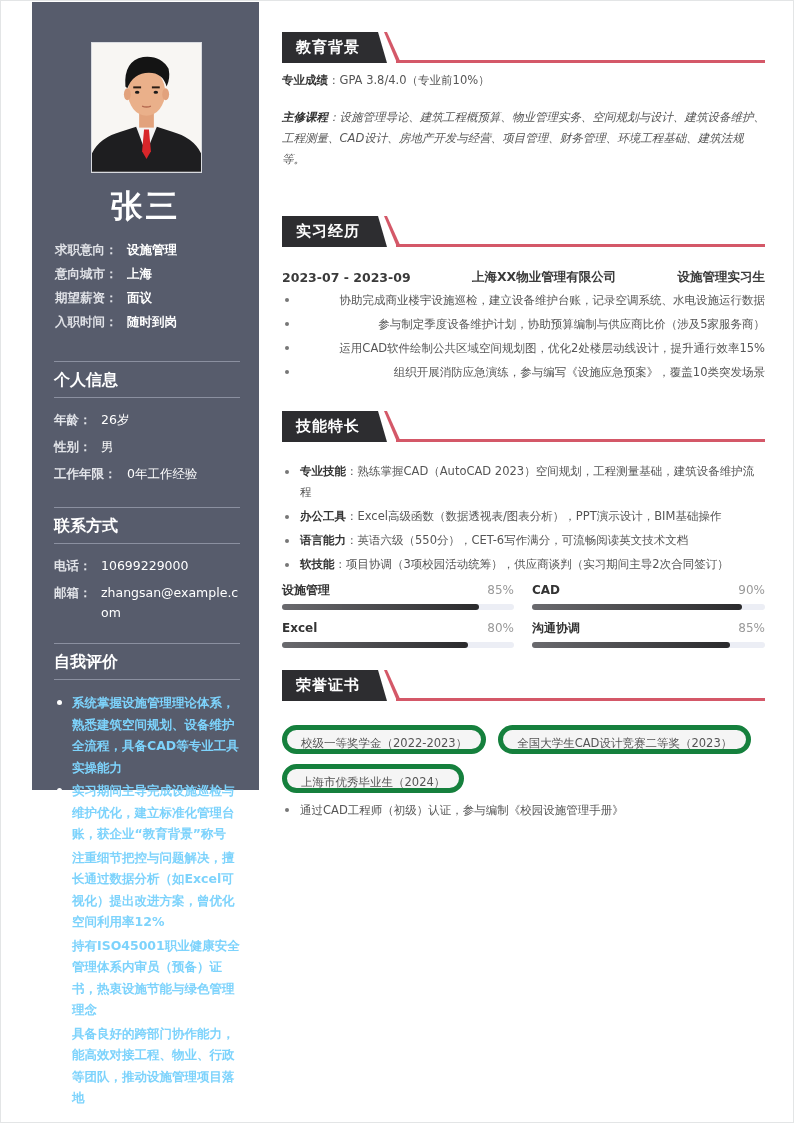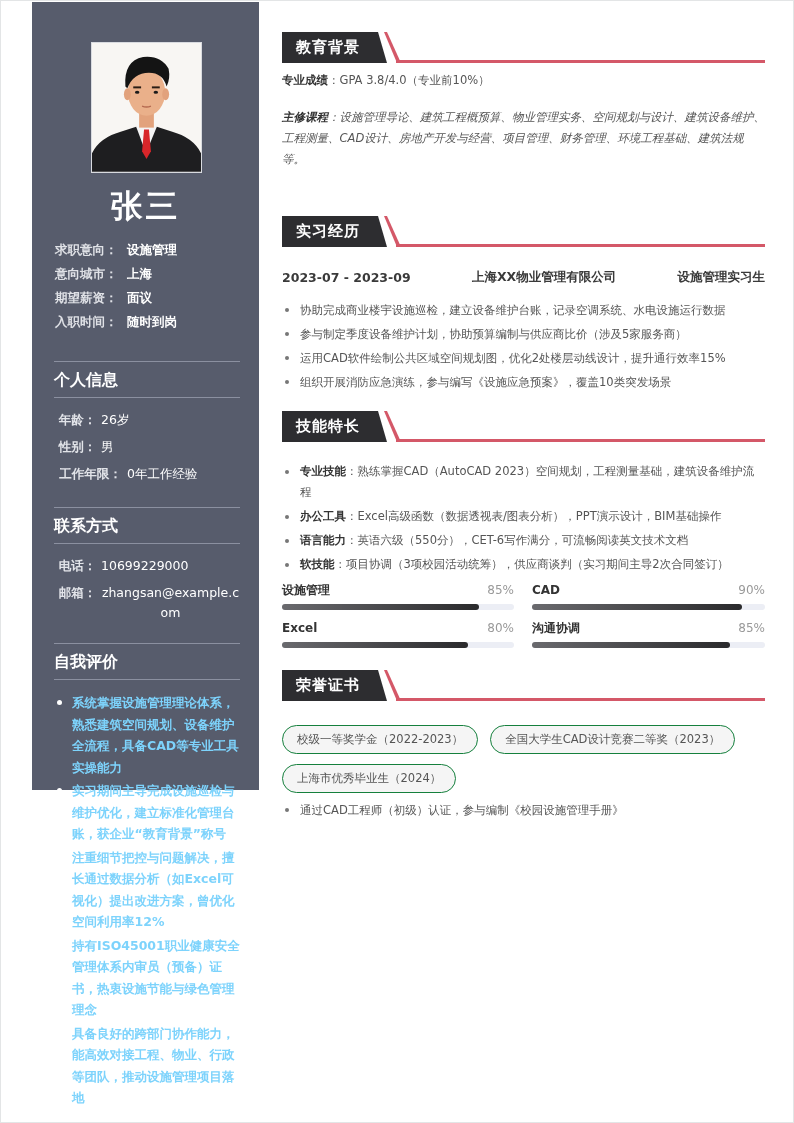--- a/index.html
+++ b/index.html
@@ -13,21 +13,21 @@
   .photo svg { width: 100%; height: 100%; display: block; }
   .name { position: absolute; left: 0; top: 183px; width: 227px; text-align: center; font-size: 32px; font-weight: bold; letter-spacing: 3px; color: #fff; }
   .intent { position: absolute; left: 23px; top: 236px; width: 190px; }
   .intent .row { display: flex; height: 24px; align-items: center; font-size: 12.5px; font-weight: bold; }
   .intent .k { width: 72px; color: #dfe1e6; }
   .intent .v { color: #fff; }
 
   .sb-sec { position: absolute; left: 22px; width: 186px; }
   .sb-divider { height: 1px; background: #8b90a0; width: 186px; }
   .sb-title { font-size: 16px; font-weight: bold; color: #fff; height: 35px; line-height: 35px; }
-  .info-row { display: flex; font-size: 12.5px; line-height: 20px; margin-bottom: 7px; text-align: center; }
+  .info-row { display: flex; font-size: 12.5px; line-height: 20px; margin-bottom: 7px; }
   .info-row .k { font-weight: bold; color: #e2e4e9; white-space: nowrap; }
   .info-row .v { color: #fff; word-break: break-all; }
   .eval-list { list-style: none; margin-top: 12px; }
   .eval-list li { position: relative; padding-left: 18px; font-size: 12.5px; line-height: 21.5px; font-weight: bold; color: #7dd3fc; margin-bottom: 2px; }
   .eval-list li::before { content: ""; position: absolute; left: 3px; top: 8px; width: 5px; height: 5px; border-radius: 50%; background: #fff; }
 
   
   .main { position: absolute; left: 281px; top: 0; width: 483px; }
   .sec-head { position: relative; height: 33px; width: 483px; }
   .sec-head .blk { position: absolute; left: 0; top: 0; height: 31px; width: 105px; background: #2d2d30; clip-path: polygon(0 0, 96px 0, 105px 100%, 0 100%); }
@@ -49,21 +49,21 @@
 
   .skills { display: grid; grid-template-columns: 232px 233px; column-gap: 18px; margin-top: 6px; }
   .skill { height: 38px; }
   .skill .top { display: flex; justify-content: space-between; font-size: 12px; height: 18px; align-items: center; }
   .skill .top .nm { font-weight: bold; color: #333; }
   .skill .top .pct { color: #999; }
   .skill .track { margin-top: 5px; height: 6px; border-radius: 3px; background: #eceef5; position: relative; }
   .skill .fill { position: absolute; left: 0; top: 0; height: 6px; border-radius: 3px; background: linear-gradient(90deg, #6a6a6e, #2a2a2c); }
 
   .pills { display: flex; flex-wrap: wrap; gap: 10px 12px; margin-top: 22px; }
-  .pill { height: 29px; line-height: 27px; padding: 0 14px; border: 1px solid #15803d; border-radius: 15px; background: #f5f5f5; font-size: 11.5px; color: #555; }
+  .pill { height: 29px; line-height: 27px; padding: 0 14px; border: 5px solid #15803d; border-radius: 15px; background: #f5f5f5; font-size: 11.5px; color: #555; }
 </style>
 </head>
 <body>
 
 <div class="page">
 
   <aside class="sidebar">
     <div class="photo">
       <svg viewBox="0 0 111 131">
         <rect width="111" height="131" fill="#f8f6f3"></rect>
@@ -174,21 +174,21 @@
             <span>实习经历</span>
           </div>
         <div class="slash"></div>
         <div class="line"></div>
       </div>
       <div class="row3" style="margin-top:18px;">
         <span class="l">2023-07 - 2023-09</span>
         <span class="mid">上海XX物业管理有限公司</span>
         <span class="r">设施管理实习生</span>
       </div>
-      <ul class="bullets" style="margin-top:11px;">
+      <ul class="bullets" style="margin-top:1px;text-align:right;">
         <li>协助完成商业楼宇设施巡检，建立设备维护台账，记录空调系统、水电设施运行数据</li>
         <li>参与制定季度设备维护计划，协助预算编制与供应商比价（涉及5家服务商）</li>
         <li>运用CAD软件绘制公共区域空间规划图，优化2处楼层动线设计，提升通行效率15%</li>
         <li>组织开展消防应急演练，参与编写《设施应急预案》，覆盖10类突发场景</li>
       </ul>
     </section>
 
     <section style="position:absolute; top:410px; left:0; width:483px;">
       <div class="sec-head">
         <div class="blk">

